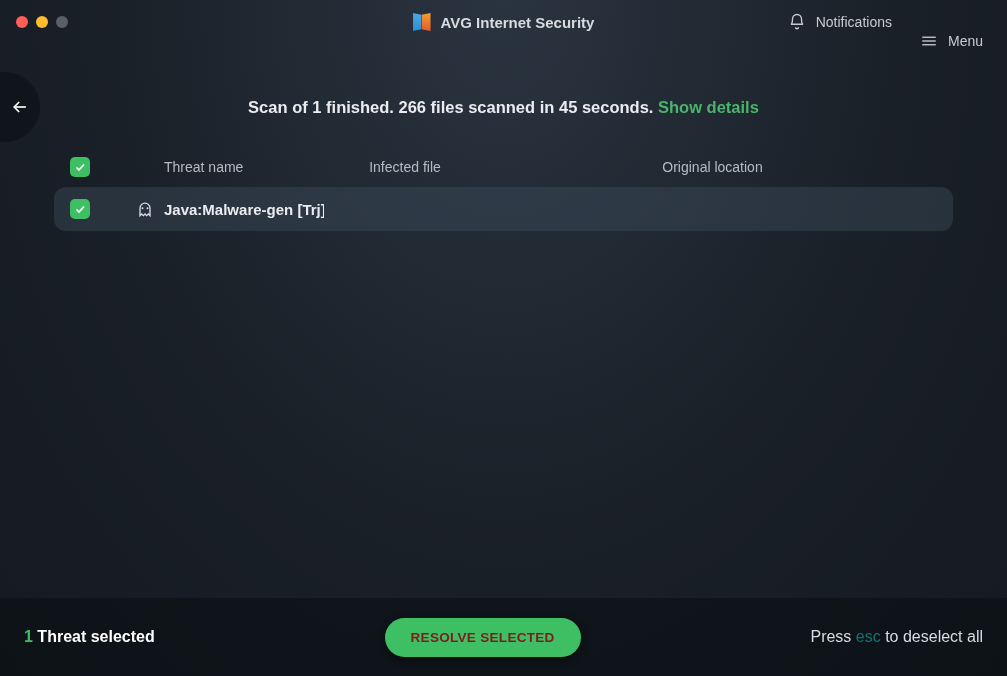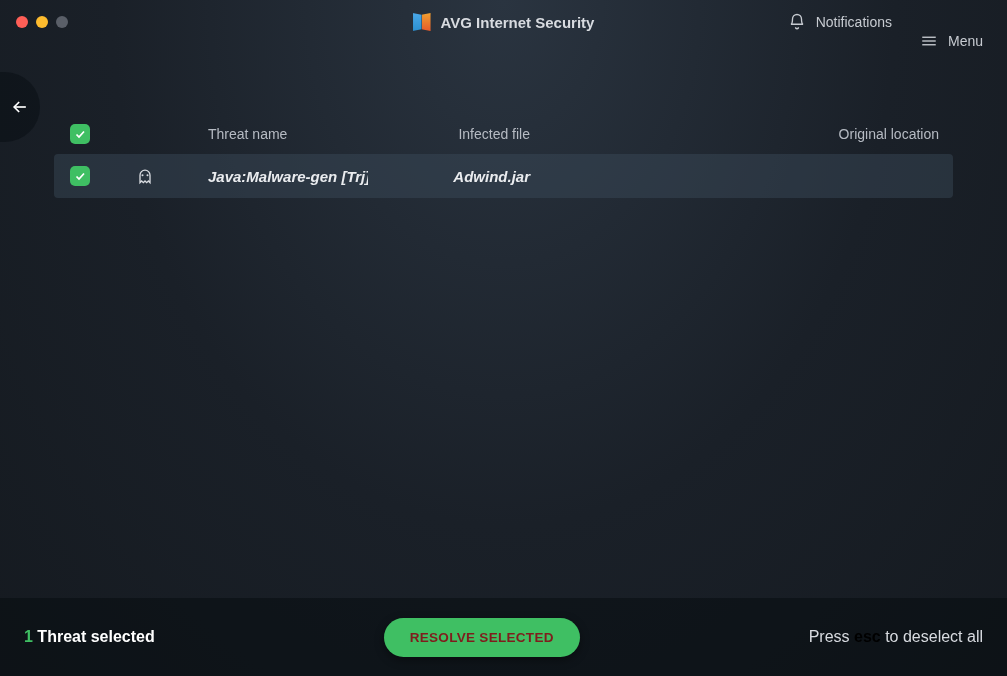--- a/index.html
+++ b/index.html
@@ -128,33 +128,32 @@
 .thead {
   display: flex;
   align-items: center;
   padding: 10px 14px;
   font-size: 14px;
   color: #b6bbc3;
   gap: 0;
 }
 .col-chk { width: 58px; display: flex; align-items: center; justify-content: flex-start; padding-left: 2px; }
 .col-icon { width: 38px; display: flex; align-items: center; justify-content: center; }
-.col-threat { width: 160px; text-align: left; margin-left: 44px; }
-.col-file { width: 162px; text-align: right; }
-.col-loc { flex: 1; text-align: right; }
+.col-threat { width: 160px; text-align: left; }
+.col-file { width: 162px; text-align: center; }
+.col-loc { flex: 1; text-align: center; }
 
 .row {
   display: flex;
   align-items: center;
   padding: 12px 14px;
   background: rgba(60, 75, 90, 0.45);
-  border-radius: 4px;
+  border-radius: 12px;
   font-size: 15px;
   color: #eaecef;
-  font-style: italic;
 }
 .row .col-threat { font-weight: 600; white-space: nowrap; overflow: hidden; text-overflow: clip; padding-right: 6px; }
 .row .col-file { font-weight: 600; }
 .row .col-loc { color: #b8bdc5; font-size: 14px; }
 
 .chk {
   width: 20px;
   height: 20px;
   border-radius: 5px;
   background: #3fbf63;
@@ -189,21 +188,21 @@
   border: none;
   border-radius: 22px;
   padding: 12px 26px;
   cursor: pointer;
   box-shadow: 0 3px 10px rgba(0,0,0,0.4);
 }
 .footer-right {
   font-size: 16px;
   color: #d8dbe0;
 }
-.footer-right .key { font-weight: 700; color: #000000; }
+.footer-right .key { font-weight: 400; color: #0f766e; }
 </style>
 </head>
 <body>
 
 <div class="titlebar">
   <div class="traffic-lights">
     <div class="dot red"></div>
     <div class="dot yellow"></div>
     <div class="dot gray"></div>
   </div>
@@ -231,20 +230,23 @@
 </div>
 
 <div class="back-btn">
   <svg width="20" height="20" viewBox="0 0 24 24" style="stroke:#fff;stroke-width:2;fill:none">
     <path d="M19 12H5"></path>
     <path d="M11 18l-6-6 6-6"></path>
   </svg>
 </div>
 
 <div class="main">
+  <div class="subline">
+    <span>Scan of 1 finished. 266 files scanned in 45 seconds. </span><span class="link">Show details</span>
+  </div>
 
   <div class="table">
     <div class="thead">
       <div class="col-chk">
         <div class="chk">
           <svg width="12" height="12" viewBox="0 0 24 24" style="stroke:#fff;stroke-width:3.5;fill:none">
             <polyline points="5 13 10 18 20 7"></polyline>
           </svg>
         </div>
       </div>
@@ -263,21 +265,20 @@
         </div>
       </div>
       <div class="col-icon threat-ico">
         <svg width="20" height="20" viewBox="0 0 24 24">
           <path d="M6 20 V11 a6 6 0 0 1 12 0 v9 l-2-2-2 2-2-2-2 2-2-2z"></path>
           <circle cx="9" cy="11" r="1.2" fill="#d8dbe0" stroke="none"></circle>
           <circle cx="15" cy="11" r="1.2" fill="#d8dbe0" stroke="none"></circle>
         </svg>
       </div>
       <div class="col-threat">Java:Malware-gen [Trj]</div>
-      <div class="col-file">Adwind.jar</div>
     </div>
   </div>
 </div>
 
 <div class="footer">
   <div class="footer-left">
     <span class="num">1</span>
     <span> </span>
     <span>Threat selected</span>
   </div>

